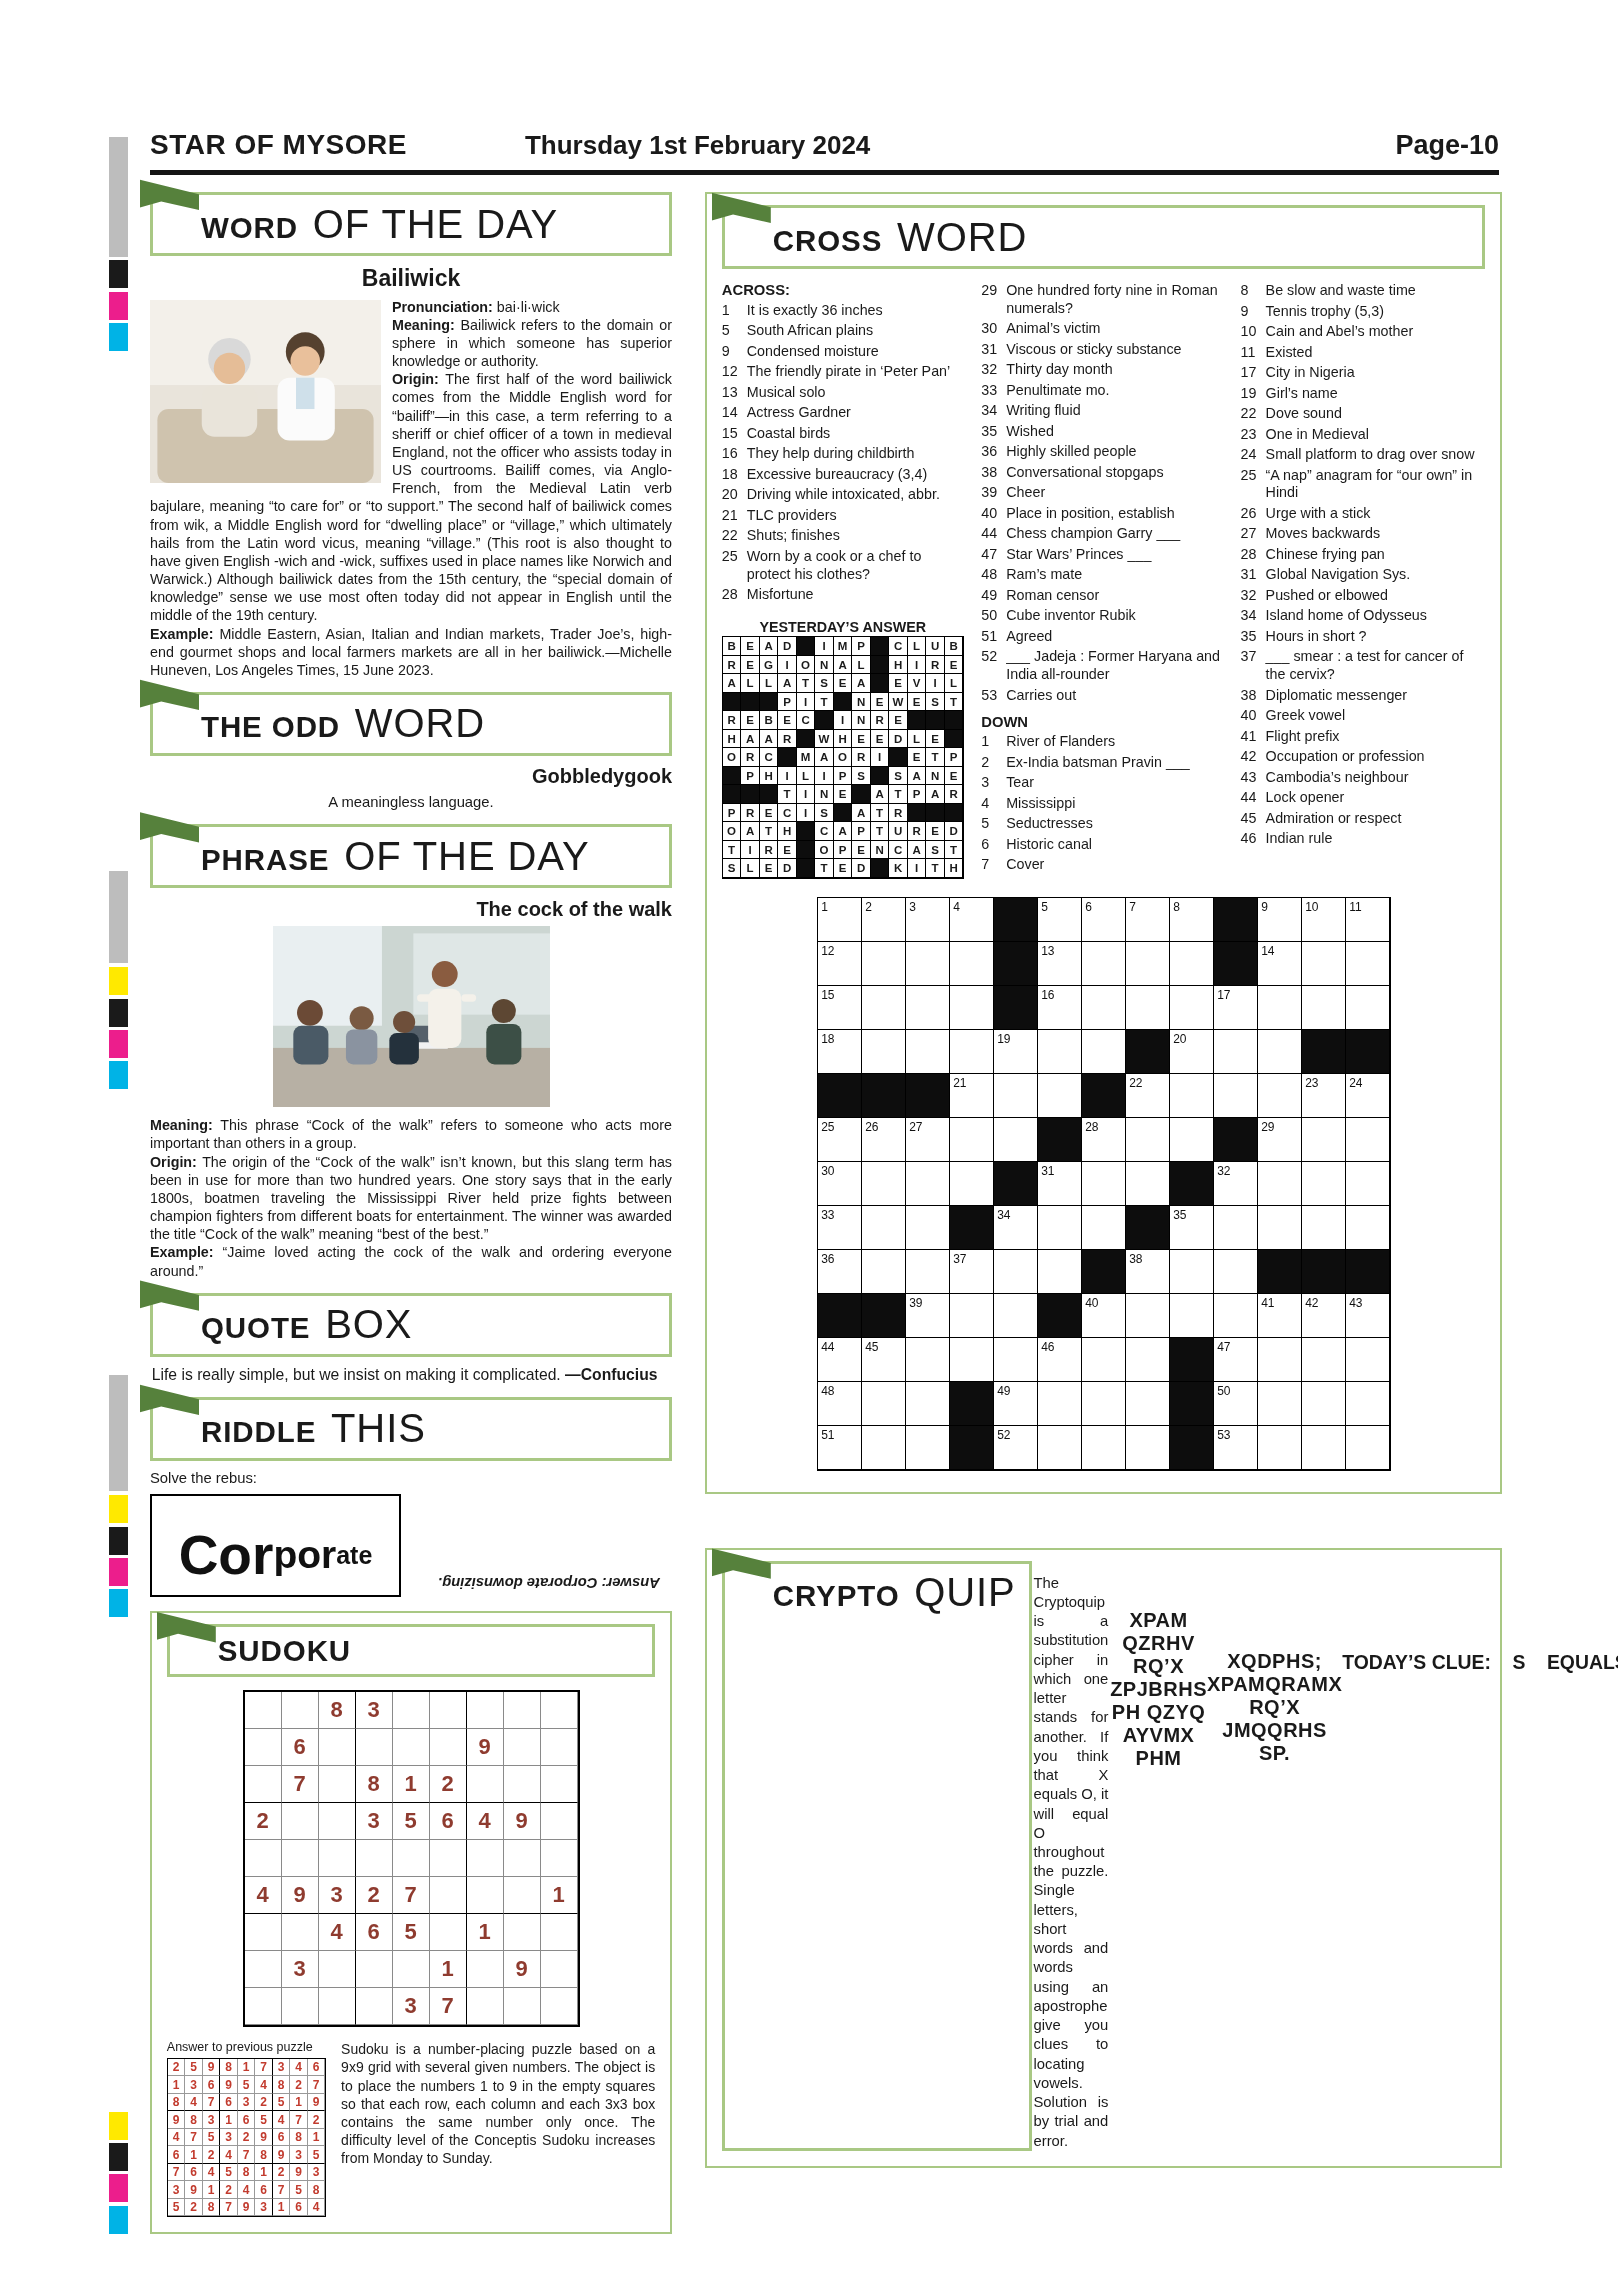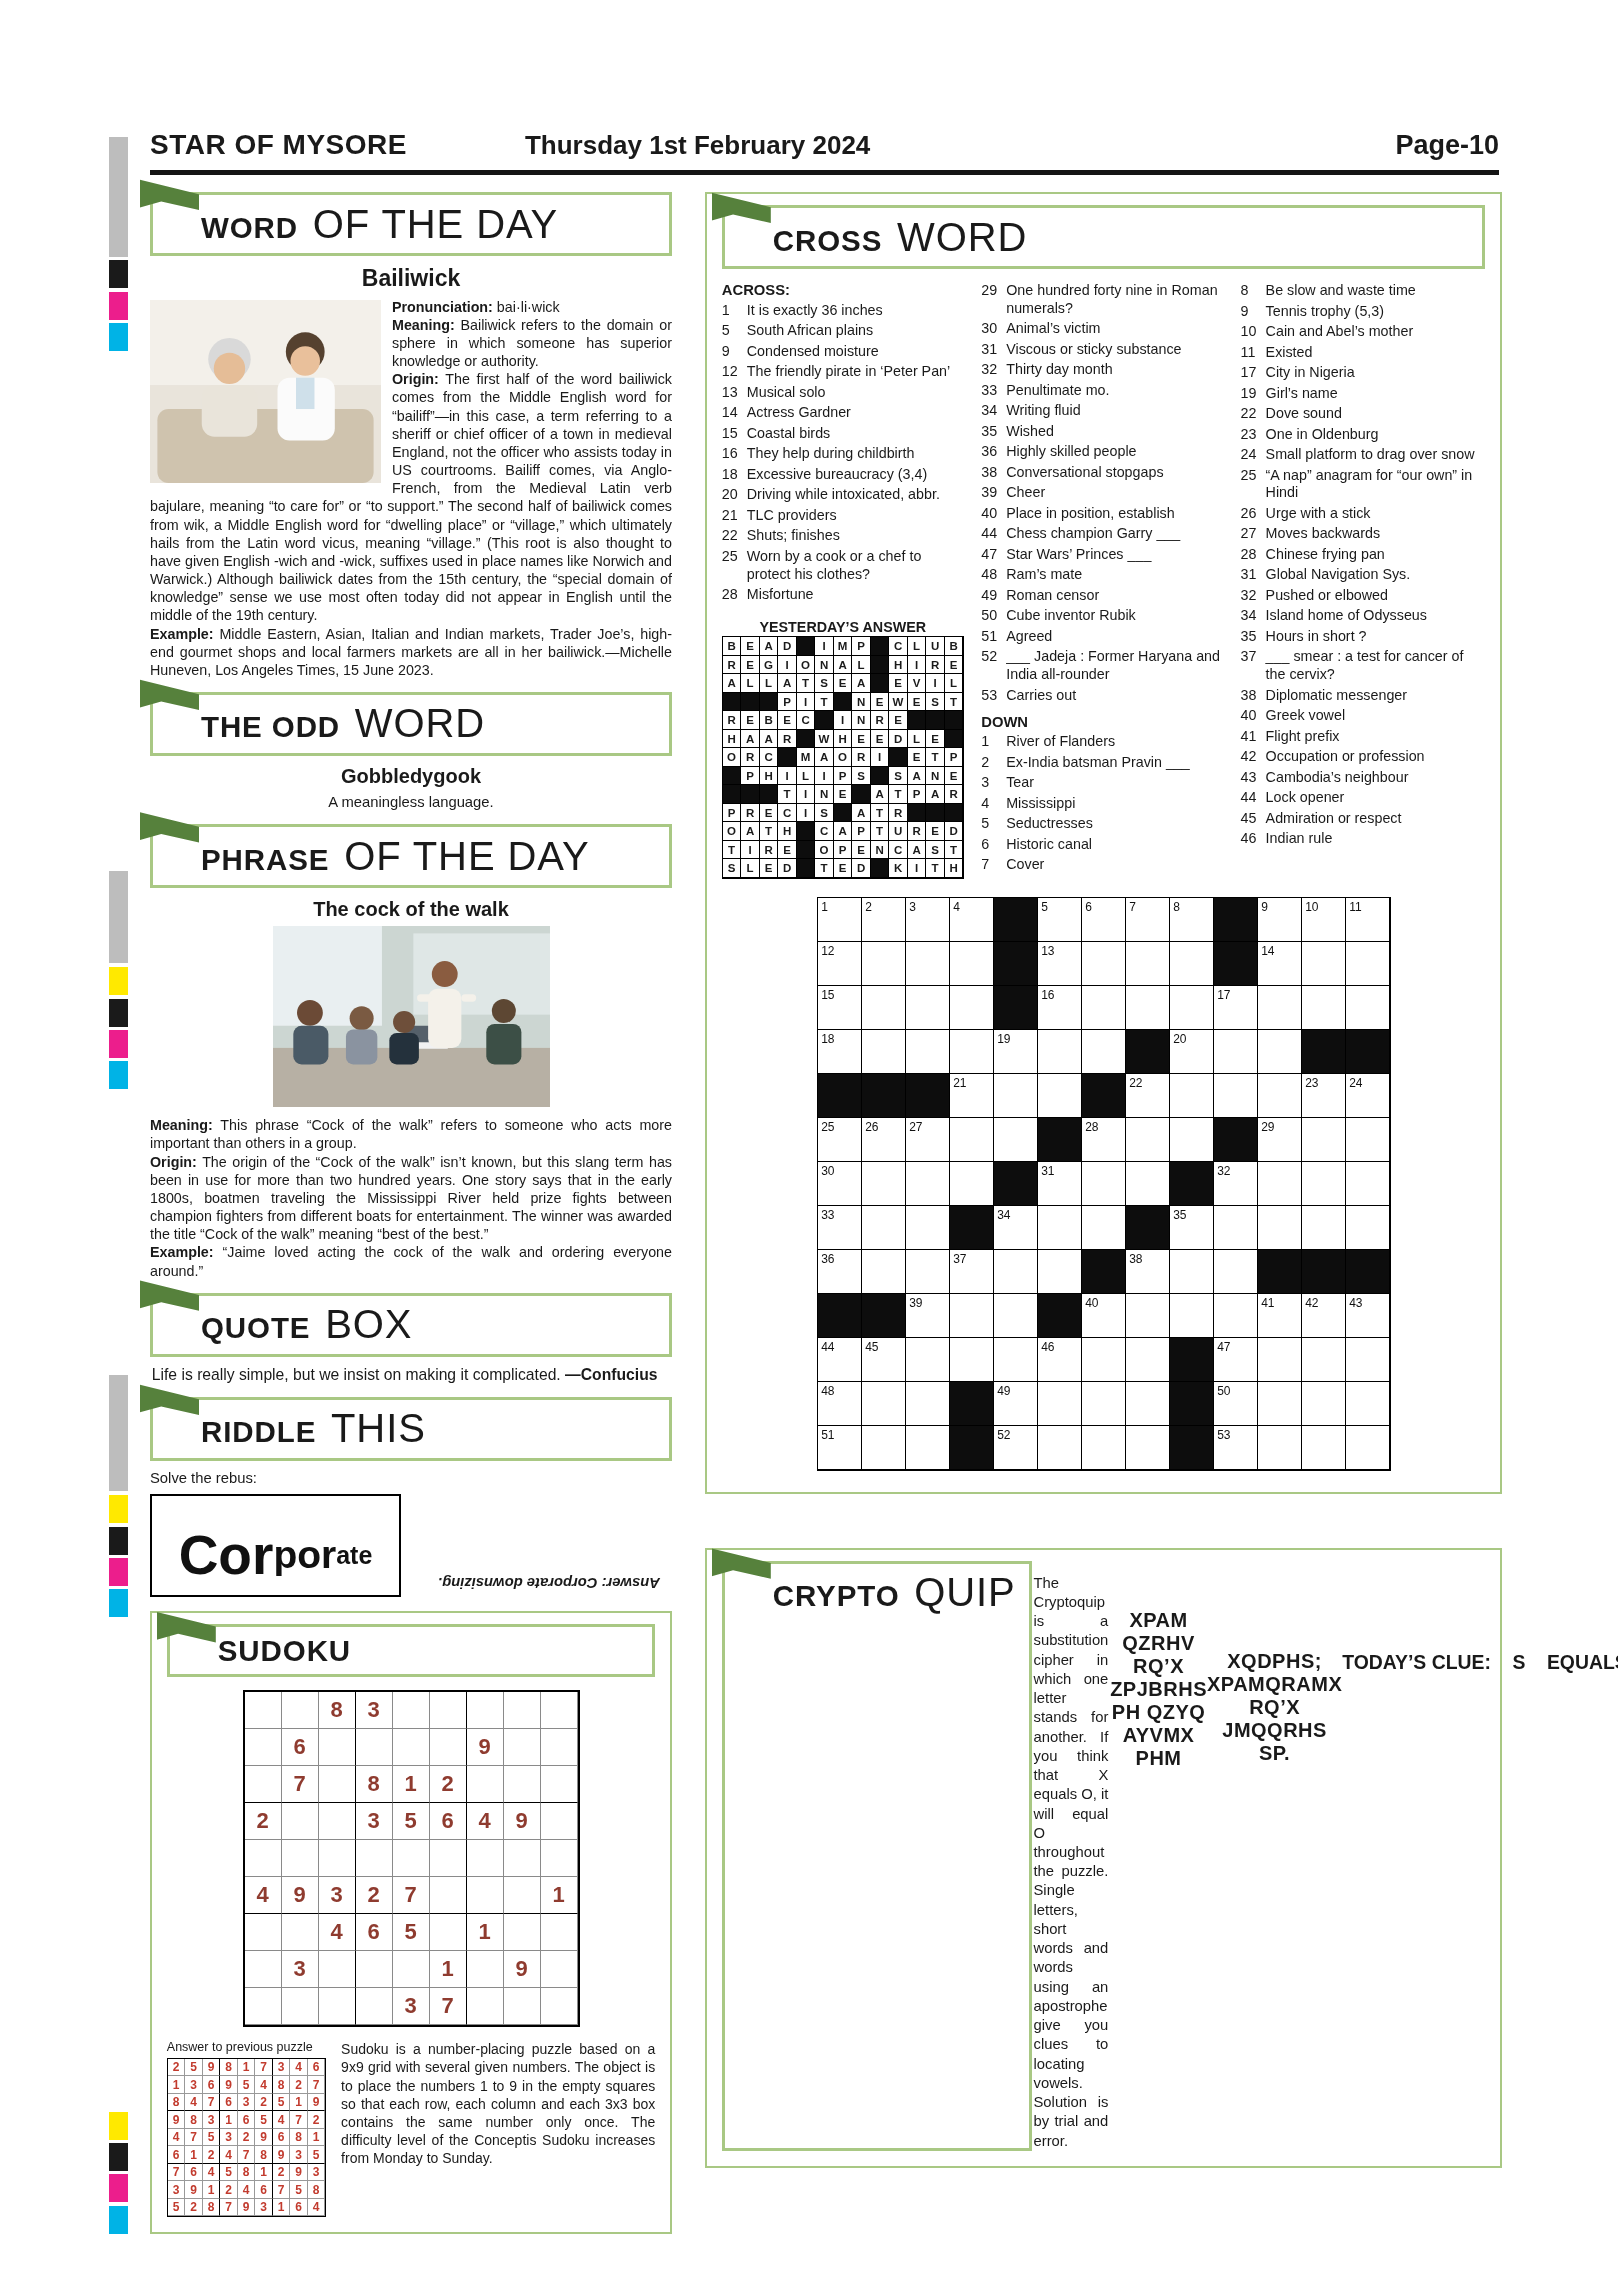--- a/index.html
+++ b/index.html
@@ -43,21 +43,21 @@
     clip-path:polygon(0 4%, 100% 48%, 100% 96%, 36% 70%, 0 88%);
   }
   .boxed { border:2.8px solid var(--green,#a9c884); padding:11px 14.8px 14.8px 14.8px; margin-top:14.8px; }
   .boxed .hdr { margin-top:0; }
 
   
   .bt { font-size:14.3px; line-height:1.27; text-align:justify; }
   .bt p { margin:0; }
   .bt b { font-weight:bold; }
   .cw { text-align:center; font-size:23px; font-weight:bold; margin:9.2px 0 5.5px; }
-  .cw2 { text-align:center; font-size:20px; font-weight:bold; margin:9.2px 0 5.5px; }
+  .cw2 { text-align:right; font-size:20px; font-weight:bold; margin:9.2px 0 5.5px; }
   .centered { text-align:center; }
   .wotd-photo { float:left; width:231px; height:183px; margin:2.8px 11px 3.7px 0; }
   .wotd-photo svg, .phrase-photo svg { display:block; width:100%; height:100%; }
   .phrase-photo { display:block; width:277px; height:181px; margin:3.7px auto 9.2px auto; }
   .odd-def { font-size:14.8px; margin-top:3.7px; }
 
   
   .quote-line { font-size:15.7px; margin:9.2px 1.8px 0 1.8px; }
   .quote-line b { font-weight:bold; }
 
@@ -805,21 +805,21 @@
             <div class="clue">
               <span class="cn">19</span>
               <span class="ct">Girl’s name</span>
             </div>
             <div class="clue">
               <span class="cn">22</span>
               <span class="ct">Dove sound</span>
             </div>
             <div class="clue">
               <span class="cn">23</span>
-              <span class="ct">One in Oldenburg</span>
+              <span class="ct">One in Medieval</span>
             </div>
             <div class="clue">
               <span class="cn">24</span>
               <span class="ct">Small platform to drag over snow</span>
             </div>
             <div class="clue">
               <span class="cn">25</span>
               <span class="ct">“A nap” anagram for “our own” in Hindi</span>
             </div>
             <div class="clue">

